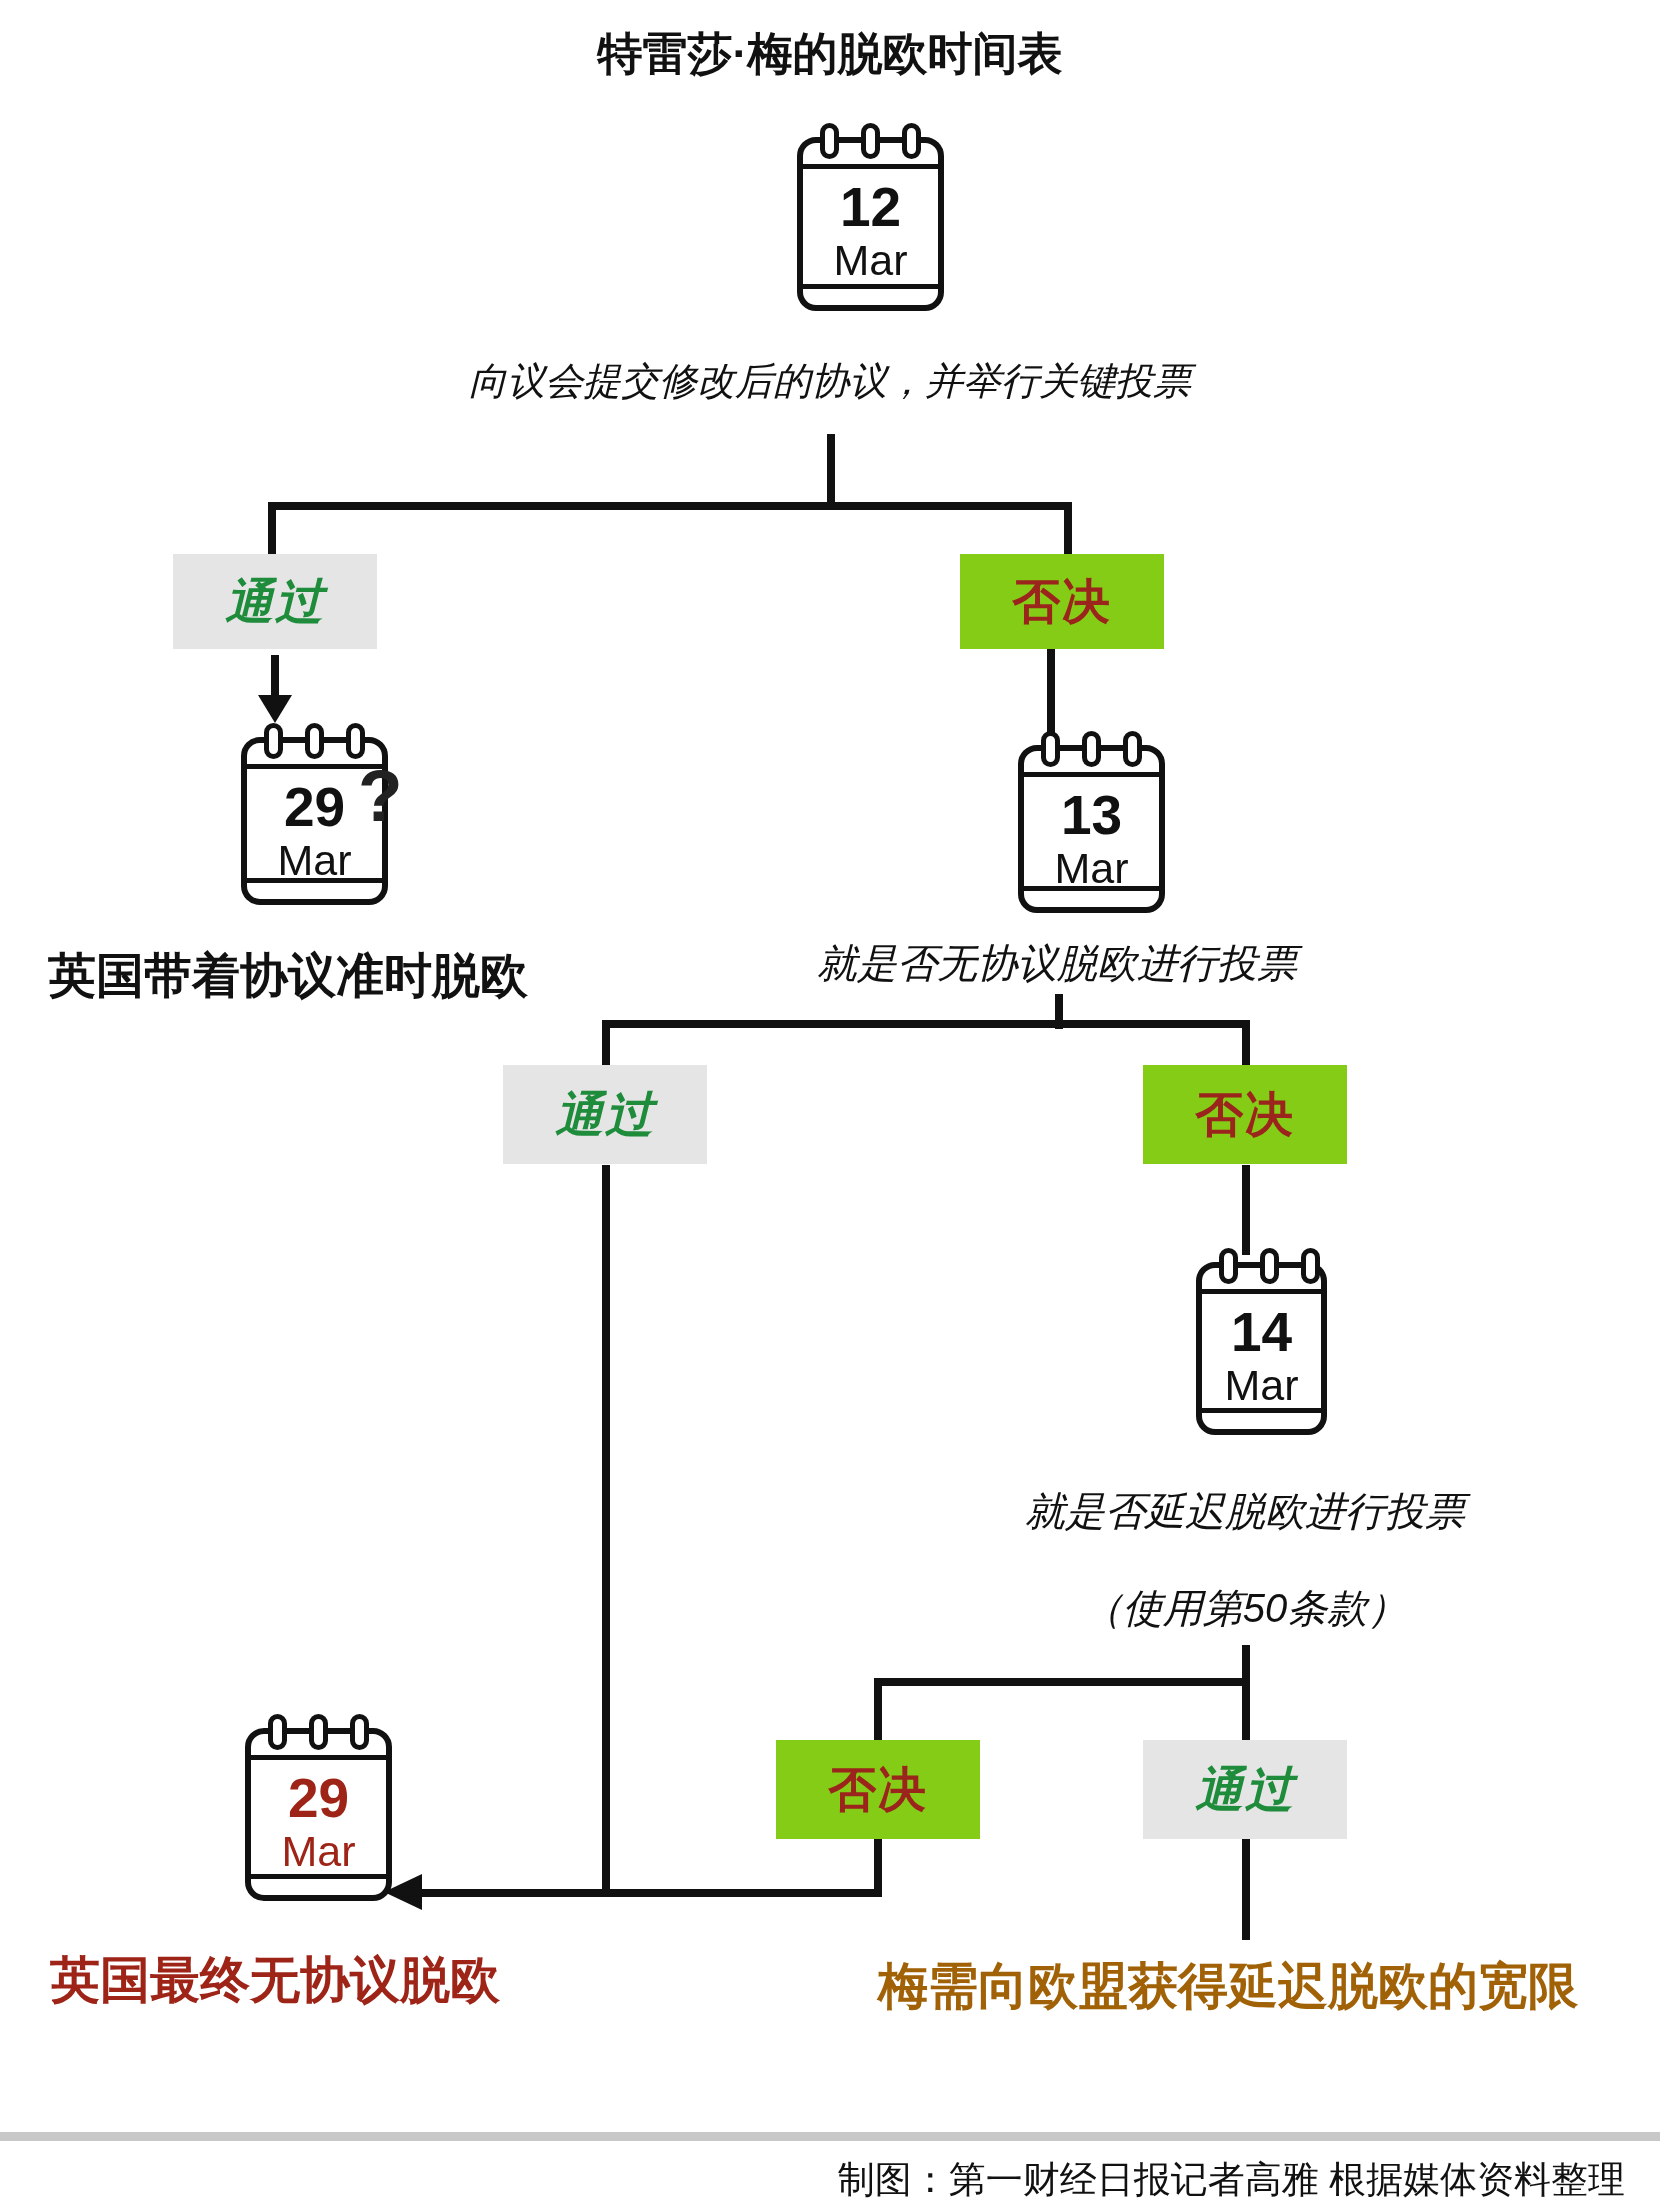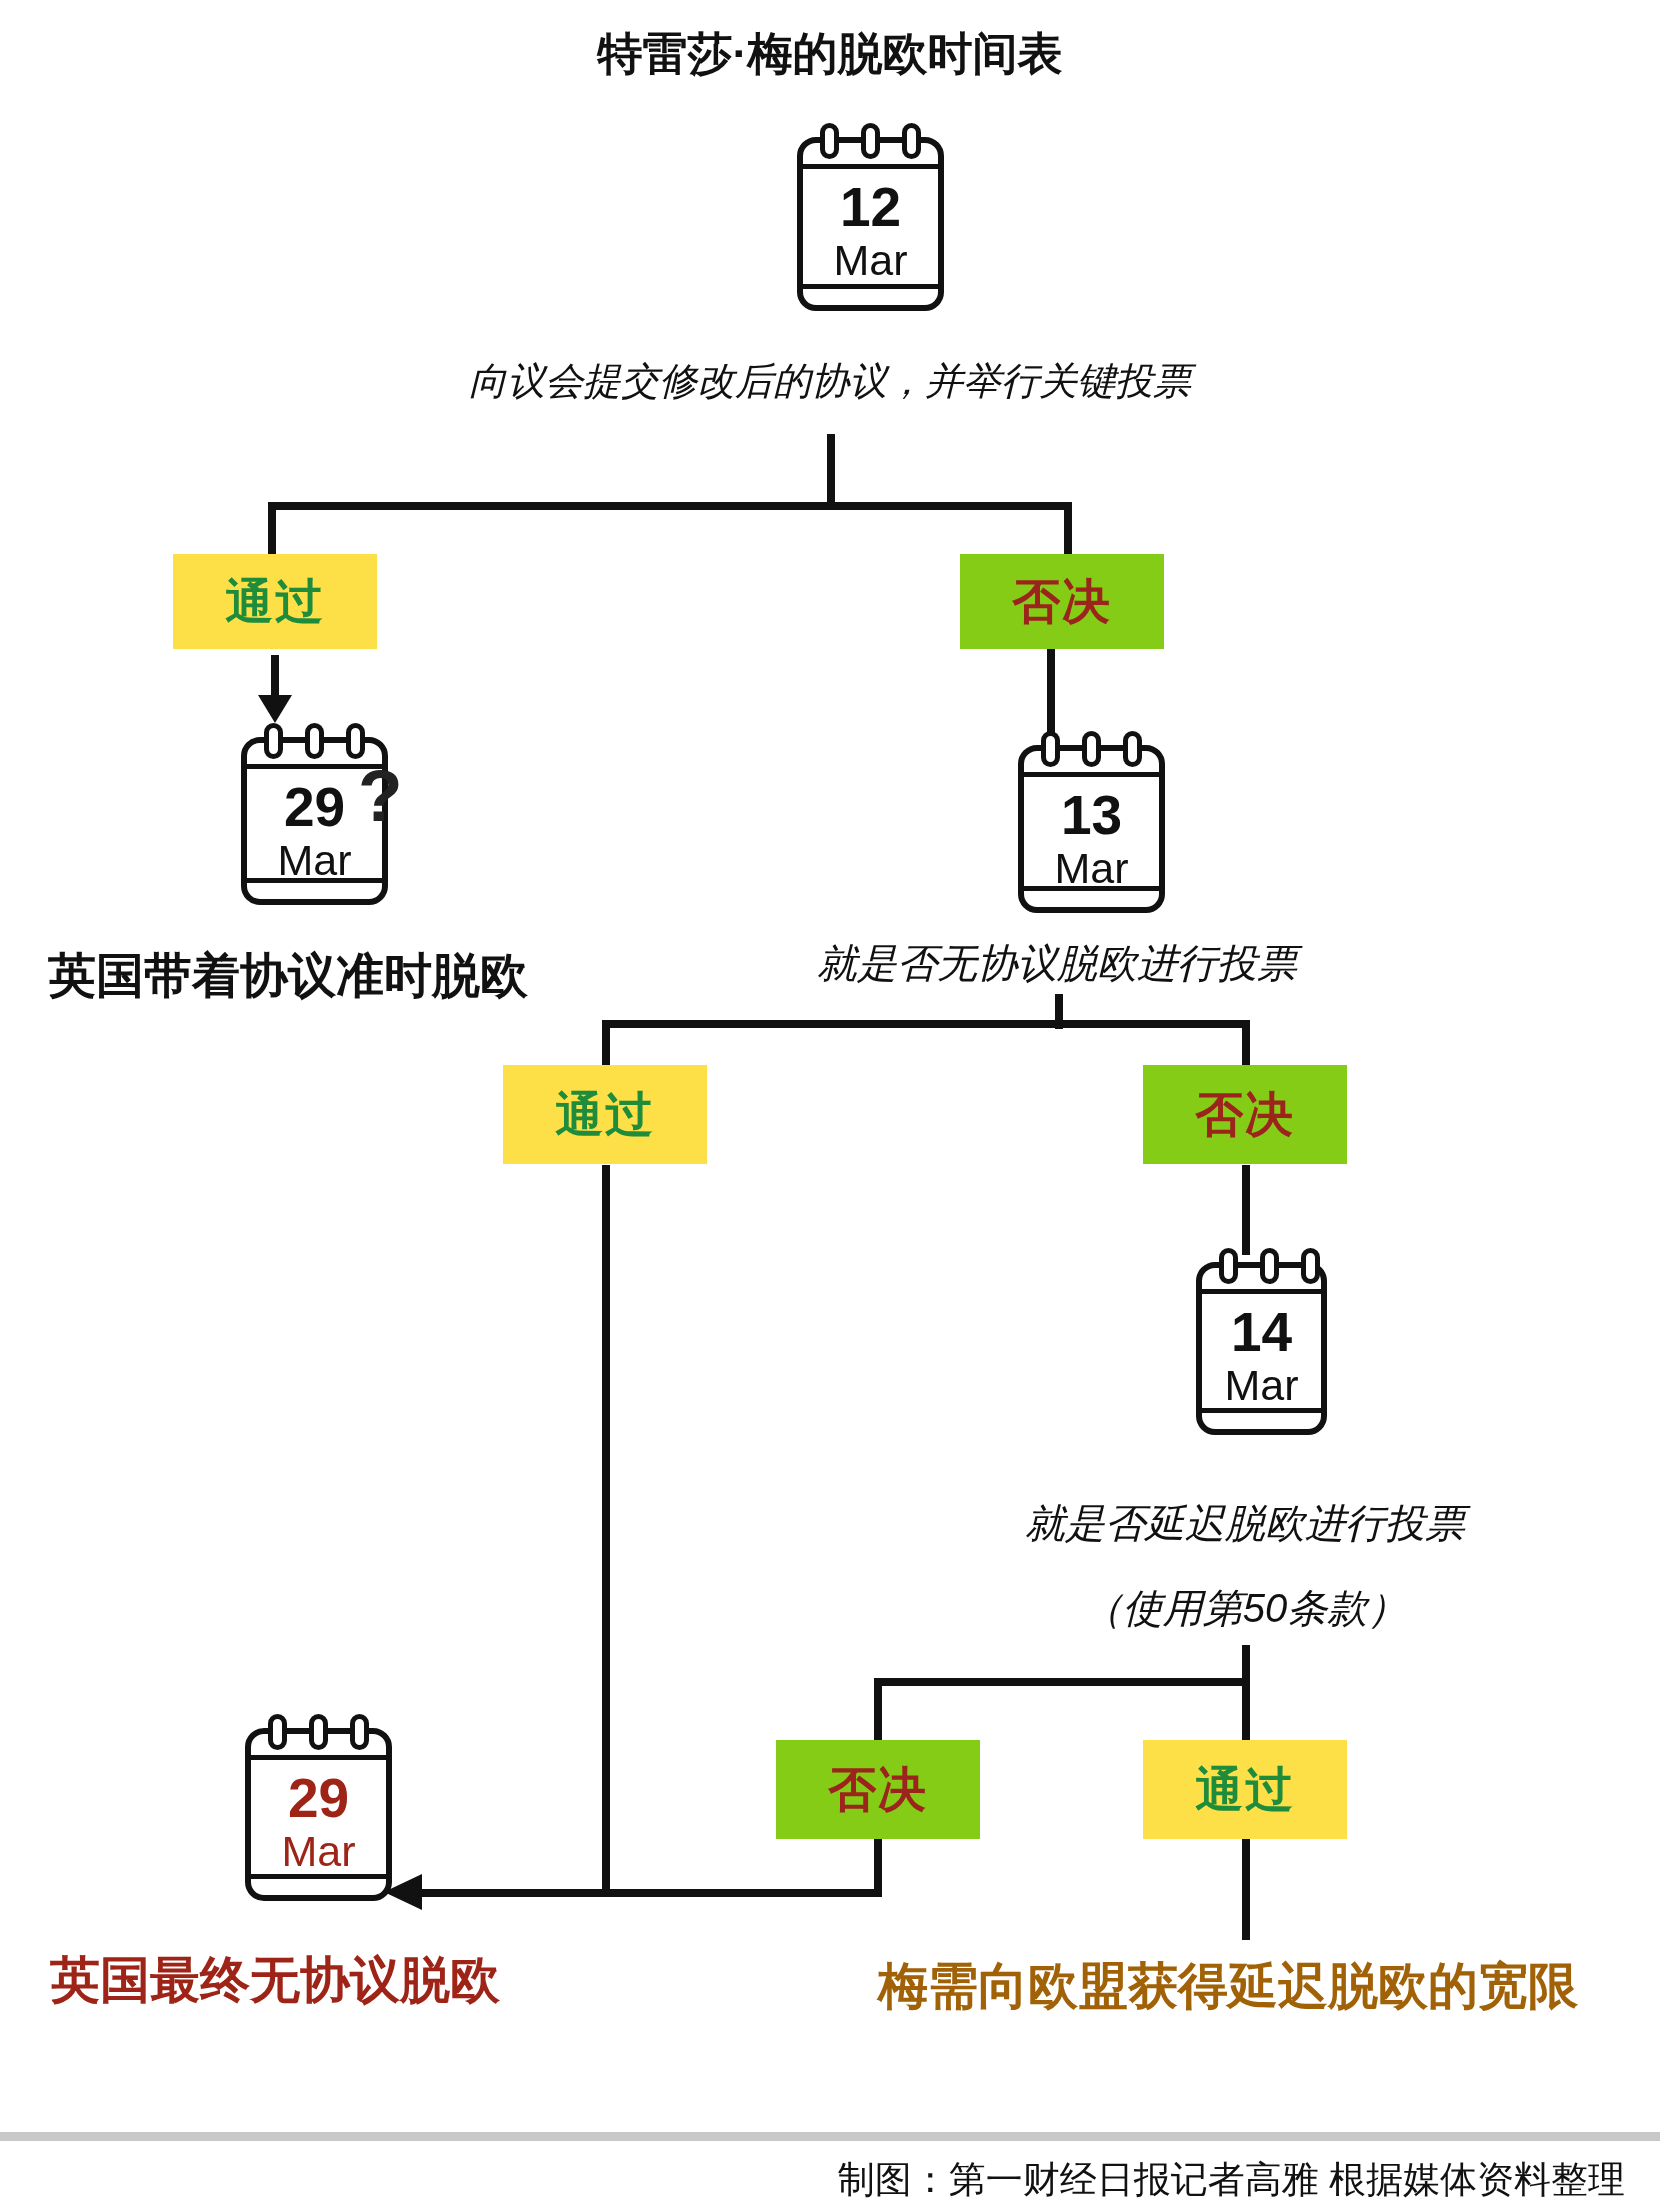--- a/index.html
+++ b/index.html
@@ -11,21 +11,21 @@
   .center-text { text-align:center; }
 
   
   .vline, .hline { position:absolute; background:#111; }
 
   
   .badge {
     position:absolute; display:flex; align-items:center; justify-content:center;
     font-weight:bold; font-size:48px; letter-spacing:1.7px;
   }
-  .badge.pass   { background:#fde047; color:#1f8c3c; }
+  .badge.pass   { background:#e5e5e5; color:#1f8c3c;font-style:italic; }
   .badge.reject { background:#84cc16; color:#9b241c; }
 
   
   .cal { position:absolute;margin-left:40px; }
   .cal-body {
     position:absolute; inset:8.6px 0 0 0; background:#fff;
     border:6px solid #111; border-radius:19px;
   }
   .cal-header { height:26px; border-bottom:5.2px solid #111; }
   .cal-pad {
@@ -149,21 +149,21 @@
   <div class="cal-ring r2"></div>
   <div class="cal-ring r3"></div>
   <div class="cal-body">
     <div class="cal-header"></div>
     <div class="cal-day">14</div>
     <div class="cal-month">Mar</div>
     <div class="cal-pad"></div>
   </div>
 </div>
 
-<div class="step-text center-text" style="left:856px; width:778px; top:1484px; font-size:40px;margin-top:12px;">就是否延迟脱欧进行投票</div>
+<div class="step-text center-text" style="left:856px; width:778px; top:1484px; font-size:40px;">就是否延迟脱欧进行投票</div>
 <div class="step-text center-text" style="left:856px; width:778px; top:1581px; font-size:40px;">（使用第50条款）</div>
 
 <div class="vline" style="left:1242px; top:1645px; width:7.8px; height:97px;"></div>
 <div class="hline" style="left:874px; top:1678px; width:375px; height:7.8px;"></div>
 <div class="vline" style="left:874px; top:1678px; width:7.8px; height:64px;"></div>
 
 <div class="badge reject" style="left:776px; top:1740px; width:204px; height:99px;">
   <span>否决</span>
 </div>
 <div class="badge pass" style="left:1143px; top:1740px; width:204px; height:99px;">

